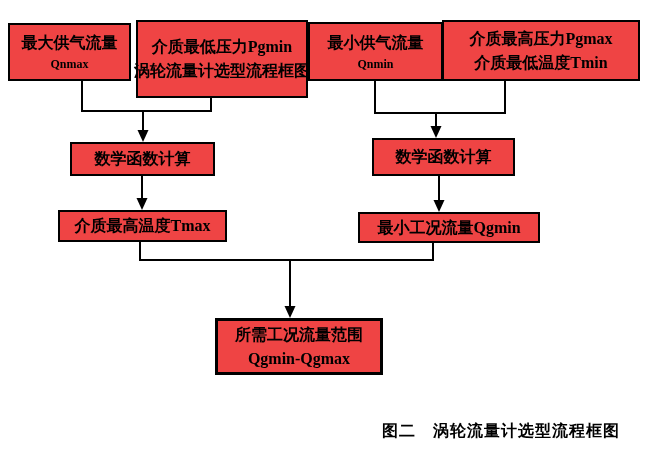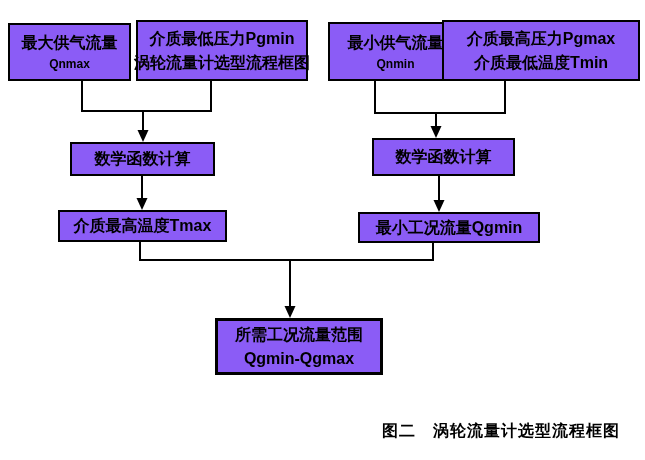--- a/index.html
+++ b/index.html
@@ -19,31 +19,32 @@
   .connectors {
     position: absolute;
     left: 0;
     top: 0;
     width: 645px;
     height: 460px;
   }
   .box {
     position: absolute;
     box-sizing: border-box;
-    background: #8b5cf6;
+    background: #ef4444;
     border: 2px solid #000000;
     display: flex;
     flex-direction: column;
     align-items: center;
     justify-content: center;
     text-align: center;
     font-weight: bold;
     font-size: 16px;
     line-height: 1.5;
     white-space: nowrap;
+    font-family: Liberation Serif, serif;
   }
   .box .latin {
     font-size: 12px;
   }
   .box-result {
     border-width: 3px;
     text-align: center;
   }
   .box-result .latin {
     font-size: 16px;
@@ -79,26 +80,26 @@
 
     <path d="M140 242 V261 M433 243 V261 M139 260 H434 M290 260 V307" stroke="#000000" stroke-width="2" fill="none"></path>
     <polygon points="284.5,306 295.5,306 290,318" fill="#000000"></polygon>
   </svg>
 
   <div class="box" style="left:8px; top:23px; width:123px; height:58px;">
     <span>最大供气流量</span>
     <span class="latin">Qnmax</span>
   </div>
 
-  <div class="box" style="left:136px; top:20px; width:172px; height:61px;">
+  <div class="box" style="left:136px; top:20px; width:172px; height:78px;">
     <span>介质最低压力Pgmin</span>
     <span>涡轮流量计选型流程框图</span>
   </div>
 
-  <div class="box" style="left:328px; top:22px; width:135px; height:59px;">
+  <div class="box" style="left:308px; top:22px; width:135px; height:59px;">
     <span>最小供气流量</span>
     <span class="latin">Qnmin</span>
   </div>
 
   <div class="box" style="left:442px; top:20px; width:198px; height:61px;">
     <span>介质最高压力Pgmax</span>
     <span>介质最低温度Tmin</span>
   </div>
 
   <div class="box" style="left:70px; top:142px; width:145px; height:34px;">

